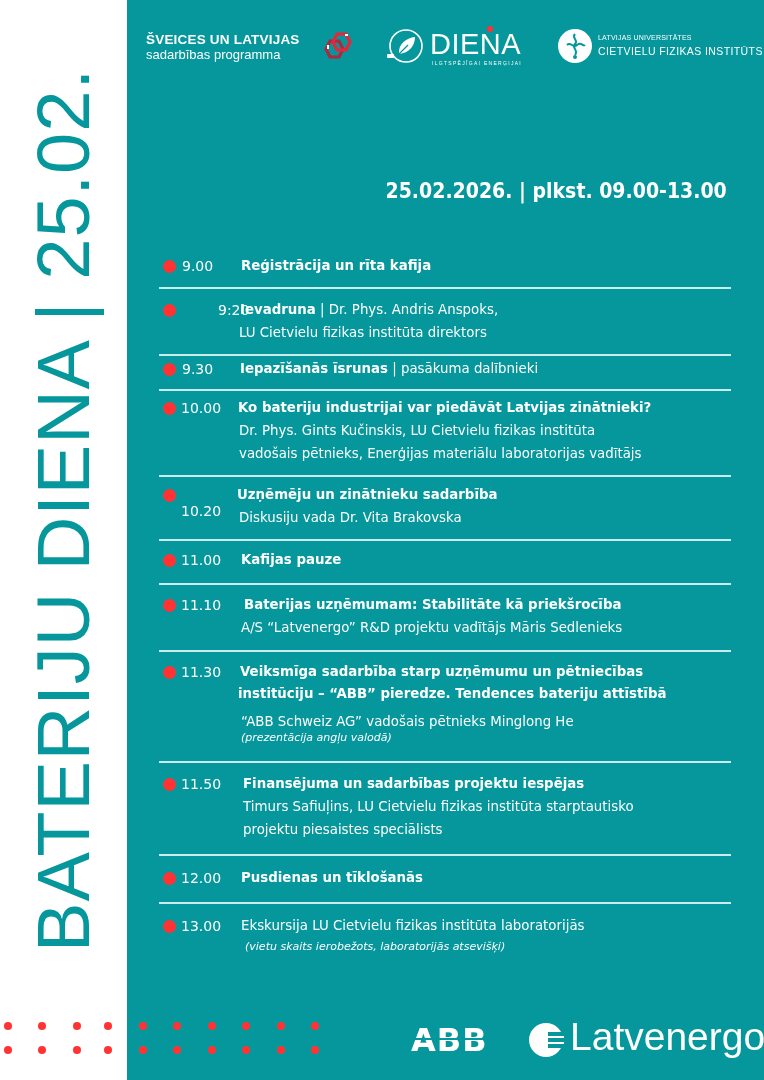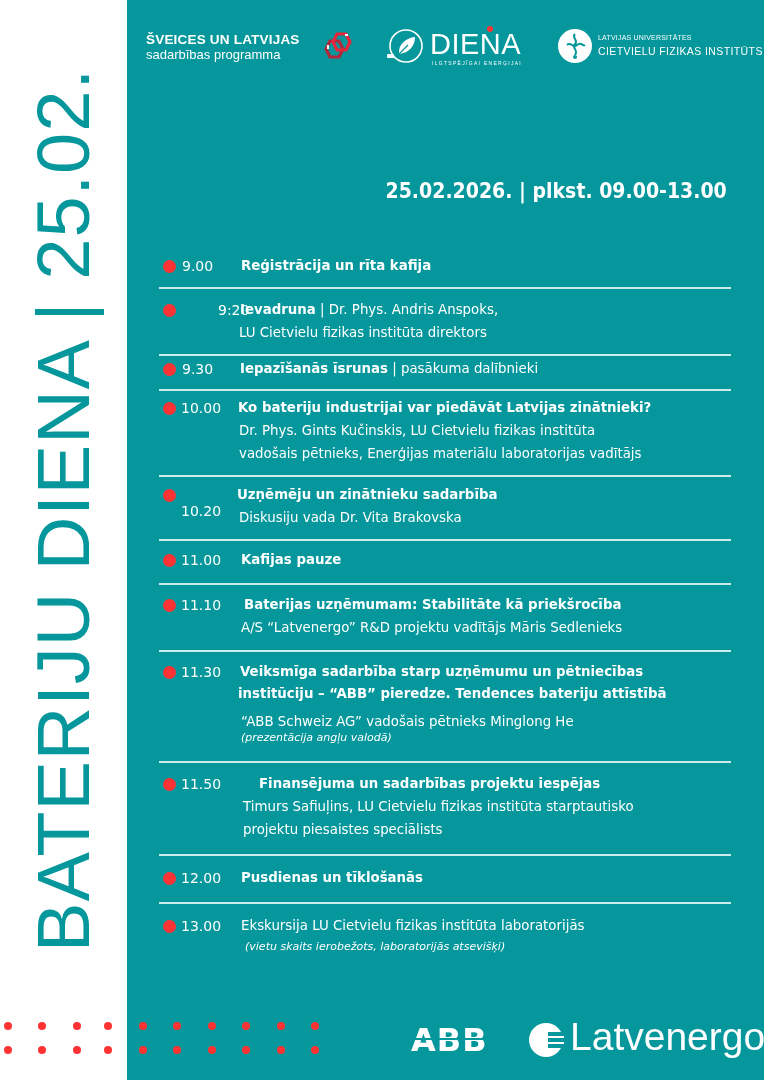--- a/index.html
+++ b/index.html
@@ -164,21 +164,21 @@
       <span class="title" style="left:81px;top:-1px;"><span class="cond">Veiksmīga sadarbība starp uzņēmumu un pētniecības</span></span>
       <span class="title" style="left:79px;top:21px;"><span class="cond"> institūciju – “ABB” pieredze. Tendences bateriju attīstībā</span></span>
       <span class="line" style="left:82px;top:32px;margin-top:17px;"><span class="cond">“ABB Schweiz AG” vadošais pētnieks Minglong He</span></span>
       <span class="note" style="left:82px;top:67px;">(prezentācija angļu valodā)</span>
     </div>
     <div class="divider" style="top:761px;"></div>
 
     <div class="item" style="top:776px;">
       <span class="dot" style="top:2px;"></span>
       <span class="time" style="left:22px;top:0;">11.50</span>
-      <span class="title" style="left:100px;top:-1px;text-align:center;"><span class="cond">Finansējuma un sadarbības projektu iespējas</span></span>
+      <span class="title" style="left:84px;top:-1px;text-align:center;"><span class="cond">Finansējuma un sadarbības projektu iespējas</span></span>
       <span class="line" style="left:84px;top:22px;"><span class="cond">Timurs Safiuļins, LU Cietvielu fizikas institūta starptautisko</span></span>
       <span class="line" style="left:84px;top:45px;"><span class="cond">projektu piesaistes speciālists</span></span>
     </div>
     <div class="divider" style="top:854px;"></div>
 
     <div class="item" style="top:870px;">
       <span class="dot" style="top:2px;"></span>
       <span class="time" style="left:22px;top:0;">12.00</span>
       <span class="title" style="left:82px;top:-1px;"><span class="cond">Pusdienas un tīklošanās</span></span>
     </div>

